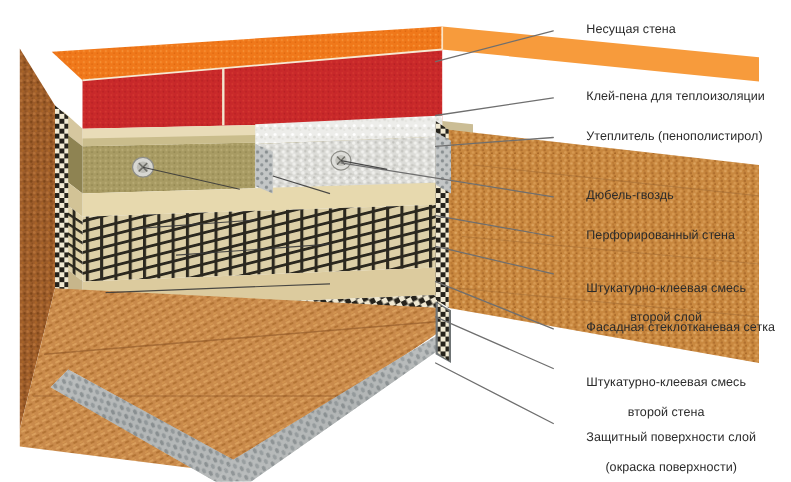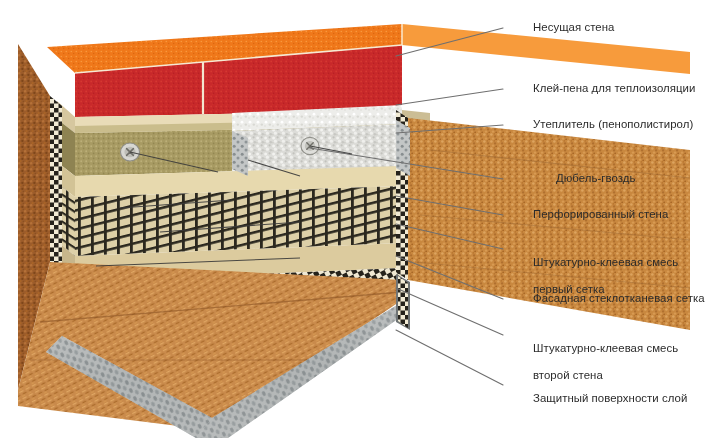--- a/index.html
+++ b/index.html
@@ -15,20 +15,21 @@
   
   .labels{position:absolute;left:0;top:0;width:719px;height:438px;pointer-events:none;}
   .lbl{
     position:absolute;
     color:#2b2b2b;
     font-size:11.4px;
     line-height:13.6px;
     letter-spacing:.05px;
     white-space:pre-line;
     pointer-events:auto;
+    text-align:center;
   }
 </style>
 </head>
 <body>
 
 <div id="stage">
 
   <svg id="art" viewBox="0 0 719 438" xmlns="http://www.w3.org/2000/svg">
     <defs>
 
@@ -263,34 +264,35 @@
     </g>
   </svg>
 
   <div class="labels">
     <div class="lbl" style="left:533px;top:21px">Несущая стена</div>
 
     <div class="lbl" style="left:533px;top:118px">Утеплитель (пенополистирол)</div>
 
     <div class="lbl" style="left:533px;top:82px">Клей-пена для теплоизоляции</div>
 
-    <div class="lbl" style="left:556px;top:172px">Дюбель-гвоздь</div>
+    <div class="lbl" style="left:533px;top:172px">Дюбель-гвоздь</div>
 
     <div class="lbl" style="left:533px;top:208px">Перфорированный стена</div>
 
     <div class="lbl" style="left:533px;top:242px">
       <span>Штукатурно-клеевая смесь</span><br>
-      <span>первый сетка</span>
+      <span>второй слой</span>
     </div>
 
     <div class="lbl" style="left:533px;top:292px">Фасадная стеклотканевая сетка</div>
 
     <div class="lbl" style="left:533px;top:328px">
       <span>Штукатурно-клеевая смесь</span><br>
       <span>второй стена</span>
     </div>
 
     <div class="lbl" style="left:533px;top:378px">
       <span>Защитный поверхности слой</span><br>
+      <span>(окраска поверхности)</span>
     </div>
   </div>
 
 </div>
 
 </body></html>

